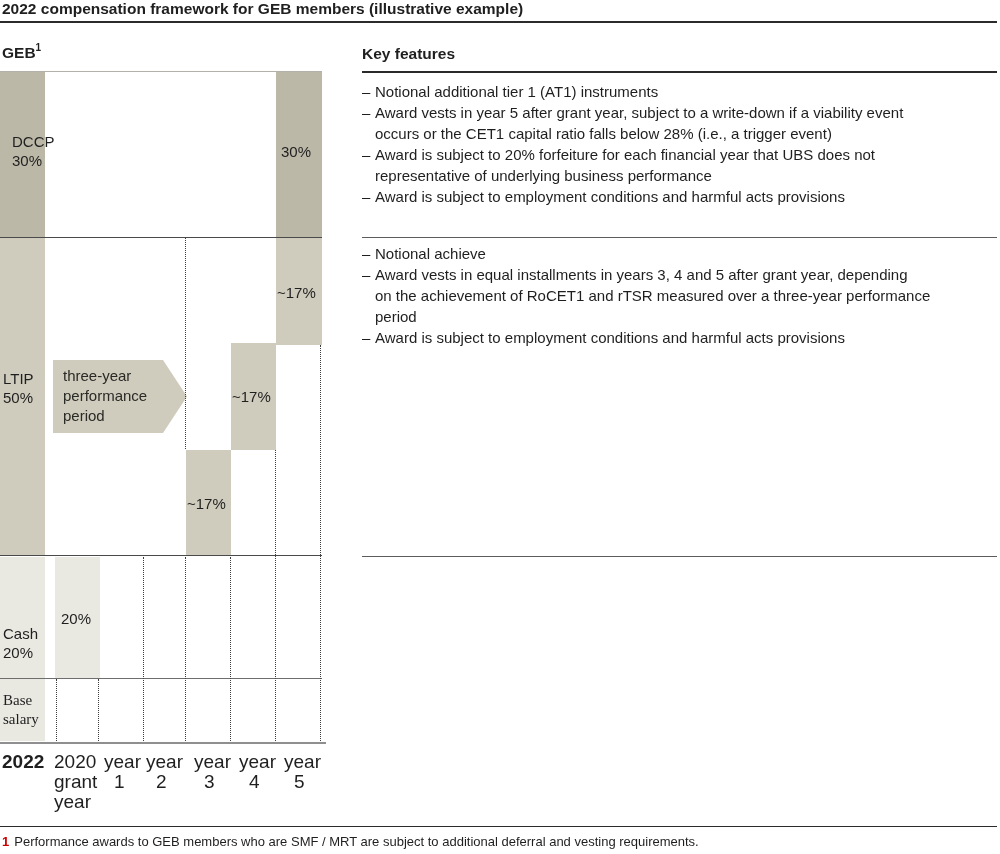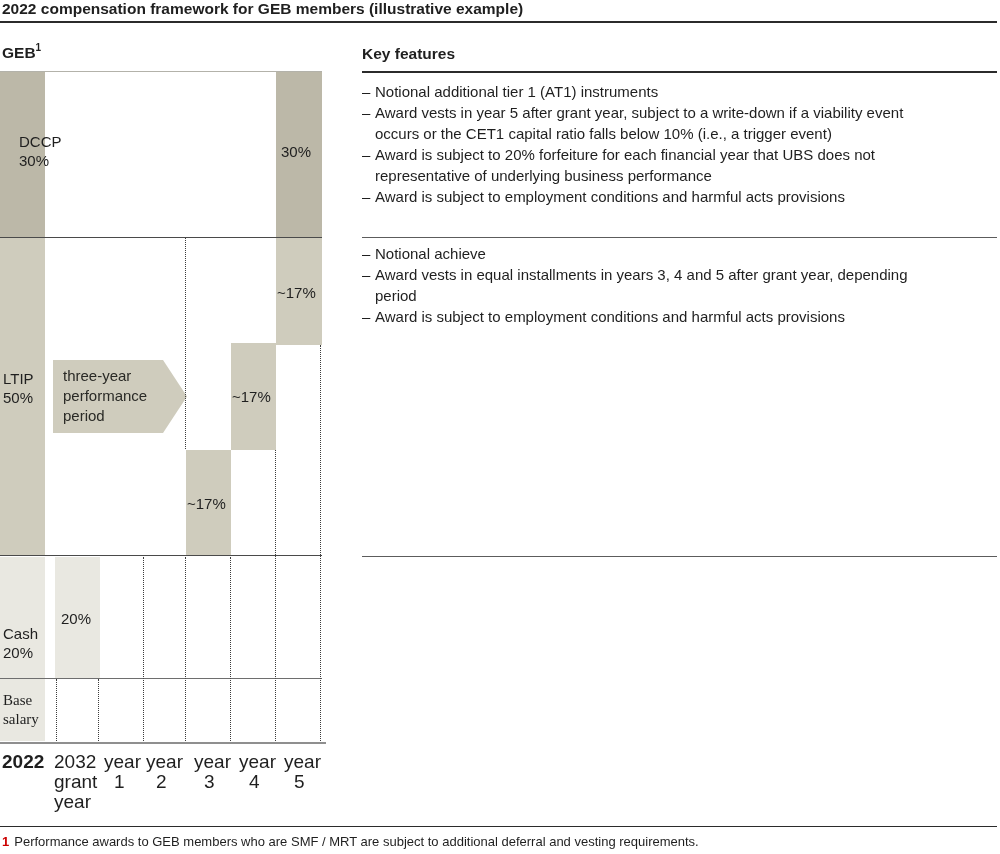--- a/index.html
+++ b/index.html
@@ -47,21 +47,21 @@
   .blk-dccp-y5  { left: 276px; top: 72px; width: 46px; height: 165px; }
   .bar-ltip-2022 { left: 0; top: 238px; width: 45px; height: 317px; }
   .blk-ltip-y5 { left: 276px; top: 238px; width: 46px; height: 107px; }
   .blk-ltip-y4 { left: 231px; top: 343px; width: 45px; height: 107px; }
   .blk-ltip-y3 { left: 186px; top: 450px; width: 45px; height: 105px; }
   .bar-cash-2022 { left: 0; top: 557px; width: 45px; height: 121px; }
   .blk-cash-grant { left: 55px; top: 557px; width: 45px; height: 121px; }
   .bar-base-2022 { left: 0; top: 679px; width: 45px; height: 62px; }
 
   .row-label { font-size: 15px; line-height: 19px; }
-  .lbl-dccp { left: 19px; top: 132px; }
+  .lbl-dccp { left: 12px; top: 132px; }
   .lbl-ltip { left: 3px; top: 369px; }
   .lbl-cash { left: 3px; top: 624px; }
   .lbl-base { left: 3px; top: 691px; font-family: Liberation Serif, serif; }
 
   .val { font-size: 15px; }
   .val-dccp-y5 { left: 281px; top: 143px; }
   .val-ltip-y5 { left: 277px; top: 284px; }
   .val-ltip-y4 { left: 232px; top: 388px; }
   .val-ltip-y3 { left: 187px; top: 495px; }
   .val-cash-grant { left: 61px; top: 610px; }
@@ -170,21 +170,21 @@
   <div class="abs vdot vd-143"></div>
   <div class="abs vdot vd-185b"></div>
   <div class="abs vdot vd-230"></div>
   <div class="abs vdot vd-56"></div>
   <div class="abs vdot vd-98"></div>
 
   <div class="abs tick tick-2022">
     <div>2022</div>
   </div>
   <div class="abs tick tick-grant">
-    <div>2032</div>
+    <div>2020</div>
     <div>grant</div>
     <div>year</div>
   </div>
   <div class="abs tick tick-y1">
     <div>year</div>
     <div class="num">1</div>
   </div>
   <div class="abs tick tick-y2">
     <div>year</div>
     <div class="num">2</div>
@@ -206,21 +206,21 @@
   <div class="abs rule kf-rule-top"></div>
 
   <div class="abs kf-section kf-sec-1">
     <div class="bullet">
       <span class="dash">–</span>
       <div>Notional additional tier 1 (AT1) instruments</div>
     </div>
     <div class="bullet">
       <span class="dash">–</span>
       <div>Award vests in year 5 after grant year, subject to a write-down if a viability event</div>
-      <div>occurs or the CET1 capital ratio falls below 10% (i.e., a trigger event)</div>
+      <div>occurs or the CET1 capital ratio falls below 28% (i.e., a trigger event)</div>
     </div>
     <div class="bullet">
       <span class="dash">–</span>
       <div>Award is subject to 20% forfeiture for each financial year that UBS does not</div>
       <div>representative of underlying business performance</div>
     </div>
     <div class="bullet">
       <span class="dash">–</span>
       <div>Award is subject to employment conditions and harmful acts provisions</div>
     </div>
@@ -229,20 +229,21 @@
   <div class="abs kf-rule-mid"></div>
 
   <div class="abs kf-section kf-sec-2">
     <div class="bullet">
       <span class="dash">–</span>
       <div>Notional achieve</div>
     </div>
     <div class="bullet">
       <span class="dash">–</span>
       <div>Award vests in equal installments in years 3, 4 and 5 after grant year, depending</div>
+      <div>on the achievement of RoCET1 and rTSR measured over a three-year performance</div>
       <div>period</div>
     </div>
     <div class="bullet">
       <span class="dash">–</span>
       <div>Award is subject to employment conditions and harmful acts provisions</div>
     </div>
   </div>
 
   <div class="abs kf-rule-bot"></div>
 

